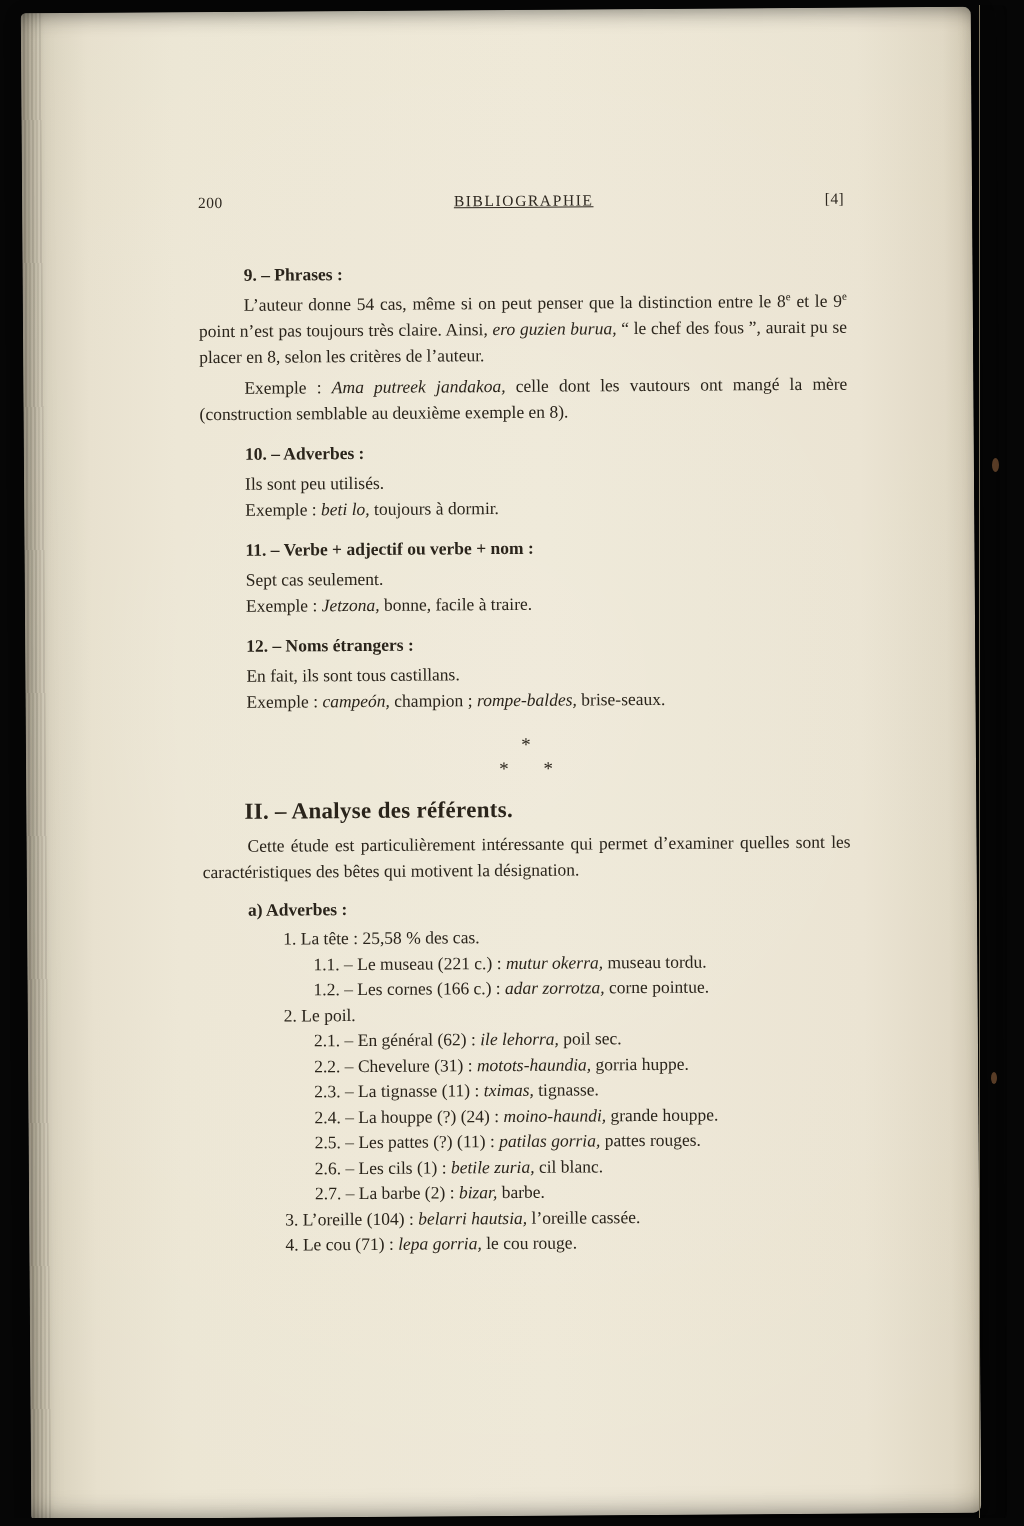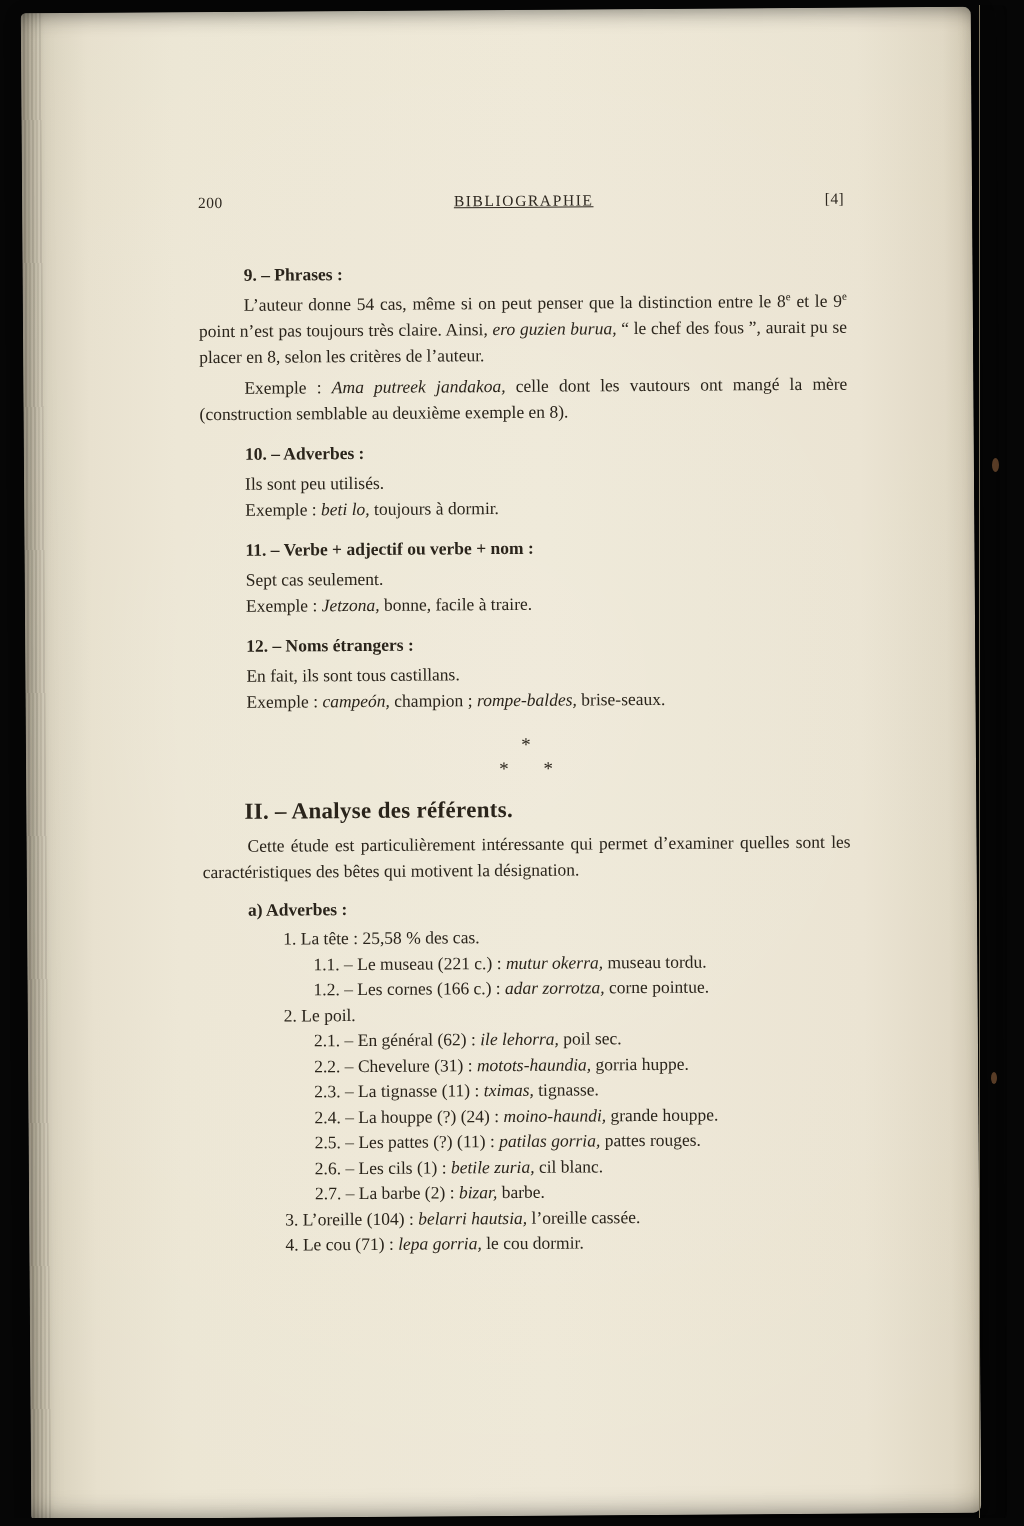--- a/index.html
+++ b/index.html
@@ -104,21 +104,21 @@
         <p class="blk item-2"><span>1.2. – Les cornes (166 c.) : </span><span class="it">adar zorrotza,</span><span> corne pointue.</span></p>
         <p class="blk item-1"><span>2. Le poil.</span></p>
         <p class="blk item-2"><span>2.1. – En général (62) : </span><span class="it">ile lehorra,</span><span> poil sec.</span></p>
         <p class="blk item-2"><span>2.2. – Chevelure (31) : </span><span class="it">motots-haundia,</span><span> gorria huppe.</span></p>
         <p class="blk item-2"><span>2.3. – La tignasse (11) : </span><span class="it">tximas,</span><span> tignasse.</span></p>
         <p class="blk item-2"><span>2.4. – La houppe (?) (24) : </span><span class="it">moino-haundi,</span><span> grande houppe.</span></p>
         <p class="blk item-2"><span>2.5. – Les pattes (?) (11) : </span><span class="it">patilas gorria,</span><span> pattes rouges.</span></p>
         <p class="blk item-2"><span>2.6. – Les cils (1) : </span><span class="it">betile zuria,</span><span> cil blanc.</span></p>
         <p class="blk item-2"><span>2.7. – La barbe (2) : </span><span class="it">bizar,</span><span> barbe.</span></p>
         <p class="blk item-1"><span>3. L’oreille (104) : </span><span class="it">belarri hautsia,</span><span> l’oreille cassée.</span></p>
-        <p class="blk item-1"><span>4. Le cou (71) : </span><span class="it">lepa gorria,</span><span> le cou dormir.</span></p>
+        <p class="blk item-1"><span>4. Le cou (71) : </span><span class="it">lepa gorria,</span><span> le cou rouge.</span></p>
       </div>
   </div>
 
   <div class="facing-edge"></div>
   <div class="speck" style="left:992px;top:458px;width:7px;height:14px;"></div>
   <div class="speck" style="left:991px;top:1072px;width:6px;height:12px;"></div>
 
 </div>
 
 </body></html>

